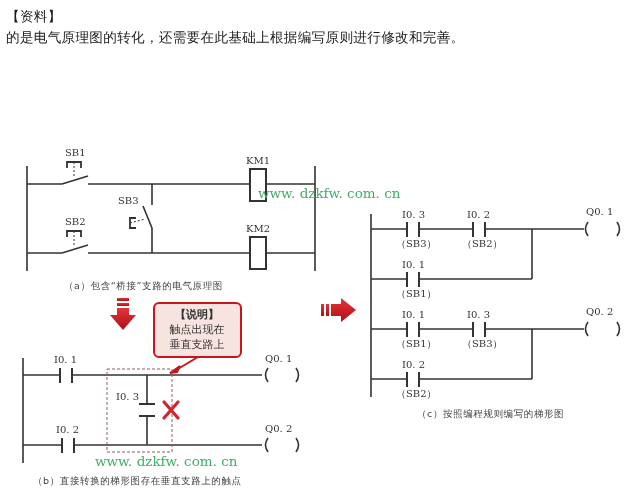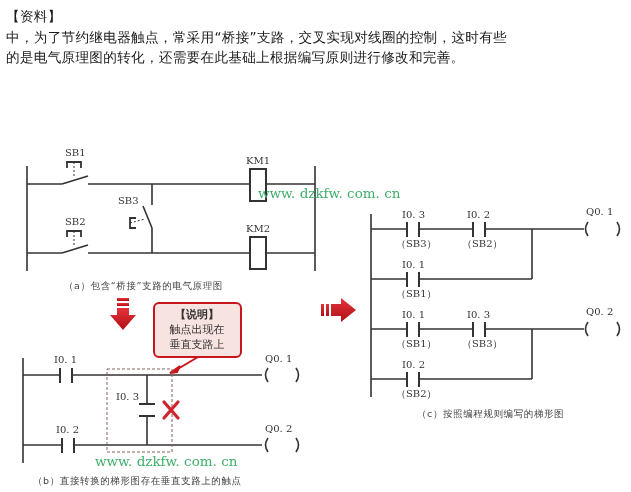--- a/index.html
+++ b/index.html
@@ -10,21 +10,20 @@
   .lbl{font-family:"DejaVu Serif",serif;font-size:10px;fill:#333;}
   .cap{font-family:"DejaVu Sans",sans-serif;font-size:9.5px;fill:#444;letter-spacing:0.6px;}
   .wm{font-family:"DejaVu Serif",serif;font-size:13.5px;fill:#3fae6a;}
   .note{font-family:"DejaVu Sans",sans-serif;font-size:11px;fill:#333;}
 </style>
 </head>
 <body>
 
 <div class="para">
   <div>【资料】</div>
-  <div>中，为了节约继电器触点，常采用“桥接”支路，交叉实现对线圈的控制，这时有些</div>
   <div>的是电气原理图的转化，还需要在此基础上根据编写原则进行修改和完善。</div>
 </div>
 
 <svg width="631" height="492" viewBox="0 0 631 492">
   <defs>
     <linearGradient id="rg" x1="0" x2="0" y1="0" y2="1">
       <stop offset="0" stop-color="#e3343a"></stop>
         <stop offset="1" stop-color="#b10f16"></stop>
     </linearGradient>
   </defs>

